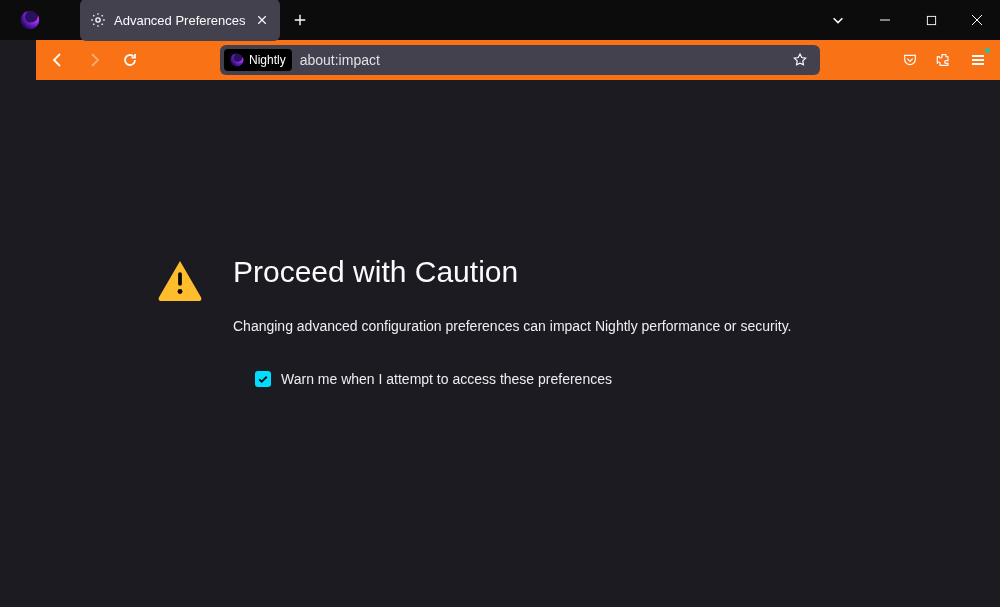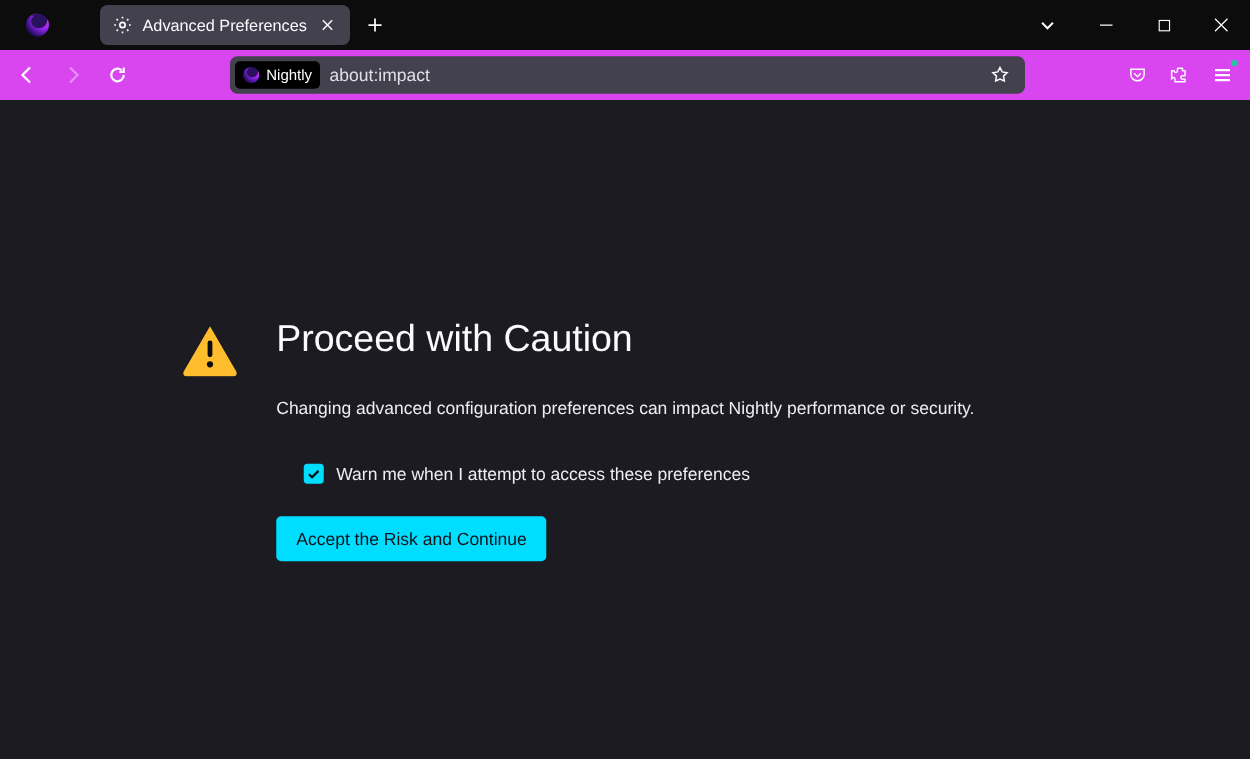--- a/index.html
+++ b/index.html
@@ -21,21 +21,21 @@
     position: relative;
   }
   .appicon {
     width: 40px; height: 40px;
     display: flex; align-items: center; justify-content: center;
     margin-left: 10px; margin-right: 30px;
   }
   .tab {
     display: flex; align-items: center;
     background: #42414d;
-    height: 32px;
+    height: 42px;
     border-radius: 6px;
     padding: 2px 10px;
     min-width: 200px;
     position: relative;
   }
   .tab .tabicon { display: flex; align-items: center; margin-right: 8px; }
   .tab .tabclose { margin-left: auto; display: flex; align-items: center; padding: 2px; border-radius: 3px; }
   .newtab {
     width: 28px; height: 28px;
     display: flex; align-items: center; justify-content: center;
@@ -47,25 +47,26 @@
   }
   .window-controls {
     position: absolute; right: 0; top: 0; height: 40px;
     display: flex;
   }
   .winbtn { width: 46px; height: 40px; display: flex; align-items: center; justify-content: center; }
 
   
   .toolbar {
     height: 40px;
-    background: #d946ef;
+    background: #f97316;
     display: flex;
     align-items: center;
     gap: 4px;
     padding: 0 6px;
+    margin-left: 36px;
   }
   .tbtn {
     width: 32px; height: 32px; display: flex; align-items: center; justify-content: center;
     border-radius: 4px; color: #fbfbfe;
   }
   .tbtn.disabled { opacity: 0.4; }
   .urlbar {
     flex: 1;
     height: 30px;
     background: #42414d;
@@ -88,21 +89,21 @@
   .toolbar-right { display: flex; align-items: center; gap: 2px; }
 
   
   .content {
     background: #1c1b22;
     height: calc(607px - 80px);
     position: relative;
   }
   .warning-container {
     position: absolute;
-    left: 145px;
+    left: 157px;
     top: 175px;
     width: 700px;
     display: flex;
     align-items: flex-start;
   }
   .warning-icon { margin-right: 30px; margin-top: 4px; }
   .warning-body { flex: 1; }
   .warning-title {
     font-size: 30px; font-weight: 400; color: #fbfbfe;
     margin-bottom: 28px;
@@ -268,16 +269,15 @@
       <h1 class="warning-title">Proceed with Caution</h1>
       <p class="warning-desc">Changing advanced configuration preferences can impact Nightly performance or security.</p>
       <label class="checkbox-row">
         <span class="checkbox">
           <svg width="12" height="12" viewBox="0 0 16 16" fill="none" stroke="#0c0c0d" stroke-width="2.5">
               <path d="M3 8.5l3.2 3.2L13 5"></path>
             </svg>
         </span>
         <span>Warn me when I attempt to access these preferences</span>
       </label>
-      <button class="primary-btn">Accept the Risk and Continue</button>
     </div>
   </div>
 </div>
 
 </body></html>

